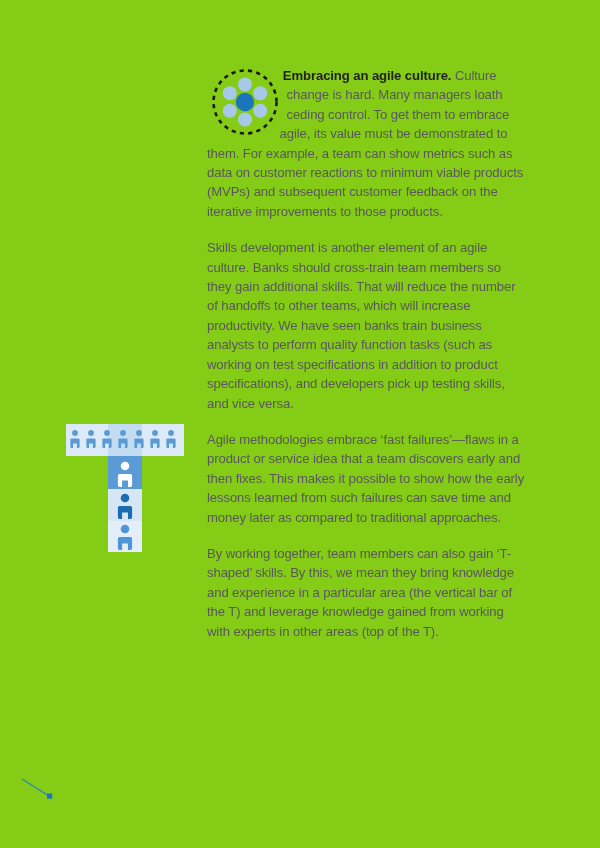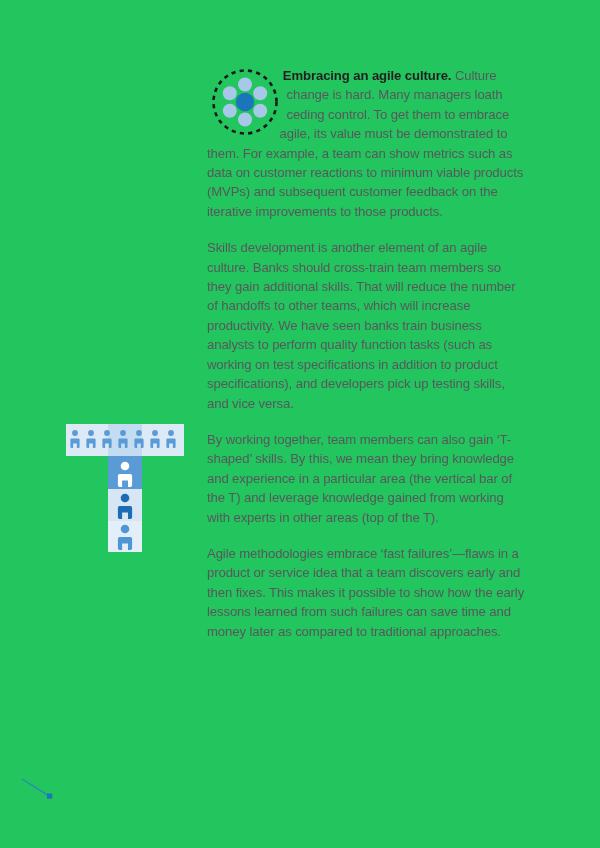--- a/index.html
+++ b/index.html
@@ -14,21 +14,21 @@
     position: relative;
     overflow: hidden;
     font-family: "Liberation Sans", sans-serif;
     -webkit-font-smoothing: antialiased;
   }
 
   
   .page {
     position: absolute;
     inset: 0;
-    background: #22c55e;
+    background: #84cc16;
   }
 
   
   .text-column {
     position: absolute;
     left: 207px;
     top: 66px;
     width: 320px;
   }
 
@@ -160,23 +160,23 @@
             <circle cx="18.8" cy="42.8" r="7"></circle>
             <circle cx="18.8" cy="25.2" r="7"></circle>
           </g>
           <circle cx="34" cy="34" r="9.2" fill="#1b75bb"></circle>
         </svg>
       </span><span class="lead-run">Embracing an agile culture.</span><span> Culture change is hard. Many managers loath ceding control. To get them to embrace agile, its value must be demonstrated to them. For example, a team can show metrics such as data on customer reactions to minimum viable products (MVPs) and subsequent customer feedback on the iterative improvements to those products.</span>
     </p>
 
     <p class="para">Skills development is another element of an agile culture. Banks should cross-train team members so they gain additional skills. That will reduce the number of handoffs to other teams, which will increase productivity. We have seen banks train business analysts to perform quality function tasks (such as working on test specifications in addition to product specifications), and developers pick up testing skills, and vice versa.</p>
 
+    <p class="para">Agile methodologies embrace ‘fast failures’—flaws in a product or service idea that a team discovers early and then fixes. This makes it possible to show how the early lessons learned from such failures can save time and money later as compared to traditional approaches.</p>
+
     <p class="para">By working together, team members can also gain ‘T-shaped’ skills. By this, we mean they bring knowledge and experience in a particular area (the vertical bar of the T) and leverage knowledge gained from working with experts in other areas (top of the T).</p>
-
-    <p class="para">Agile methodologies embrace ‘fast failures’—flaws in a product or service idea that a team discovers early and then fixes. This makes it possible to show how the early lessons learned from such failures can save time and money later as compared to traditional approaches.</p>
 
   </div>
 
   <div class="corner-mark">
     <svg width="44" height="30" viewBox="0 0 44 30" xmlns="http://www.w3.org/2000/svg">
       <line x1="4" y1="5" x2="31" y2="22" stroke="#2e83c4" stroke-width="1.4"></line>
       <rect x="29" y="19.5" width="5.2" height="5.2" fill="#1b75bb"></rect>
     </svg>
   </div>
 

